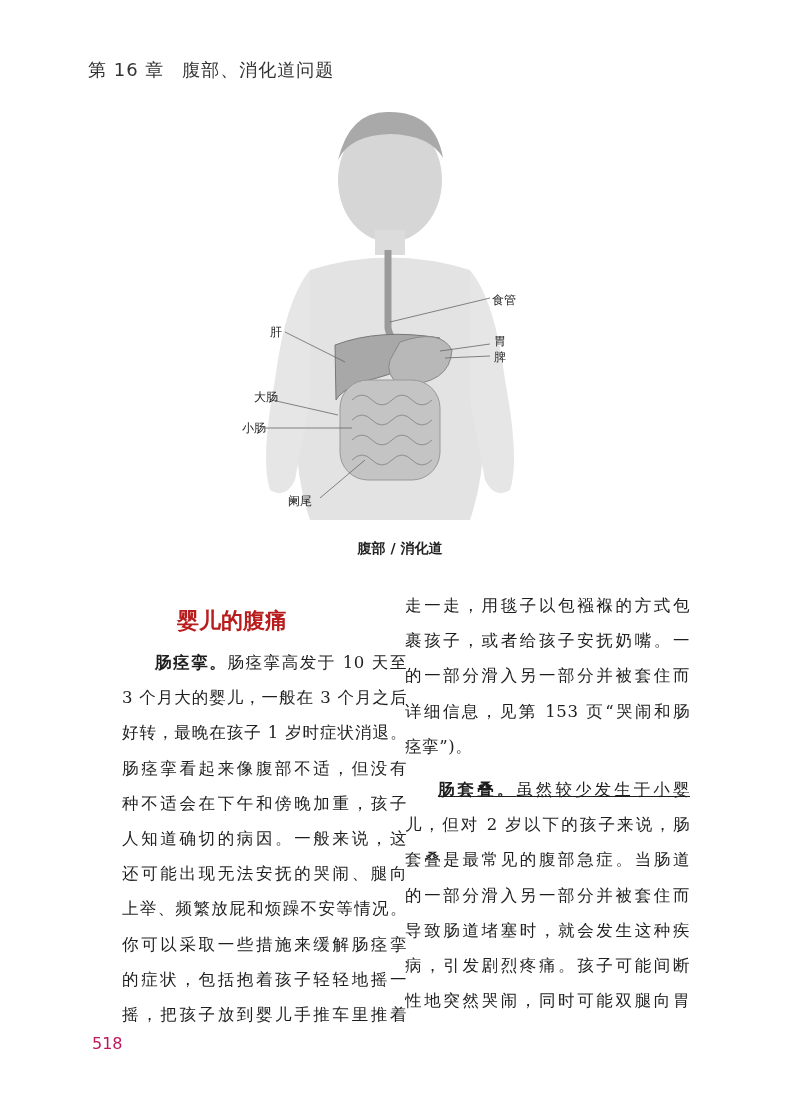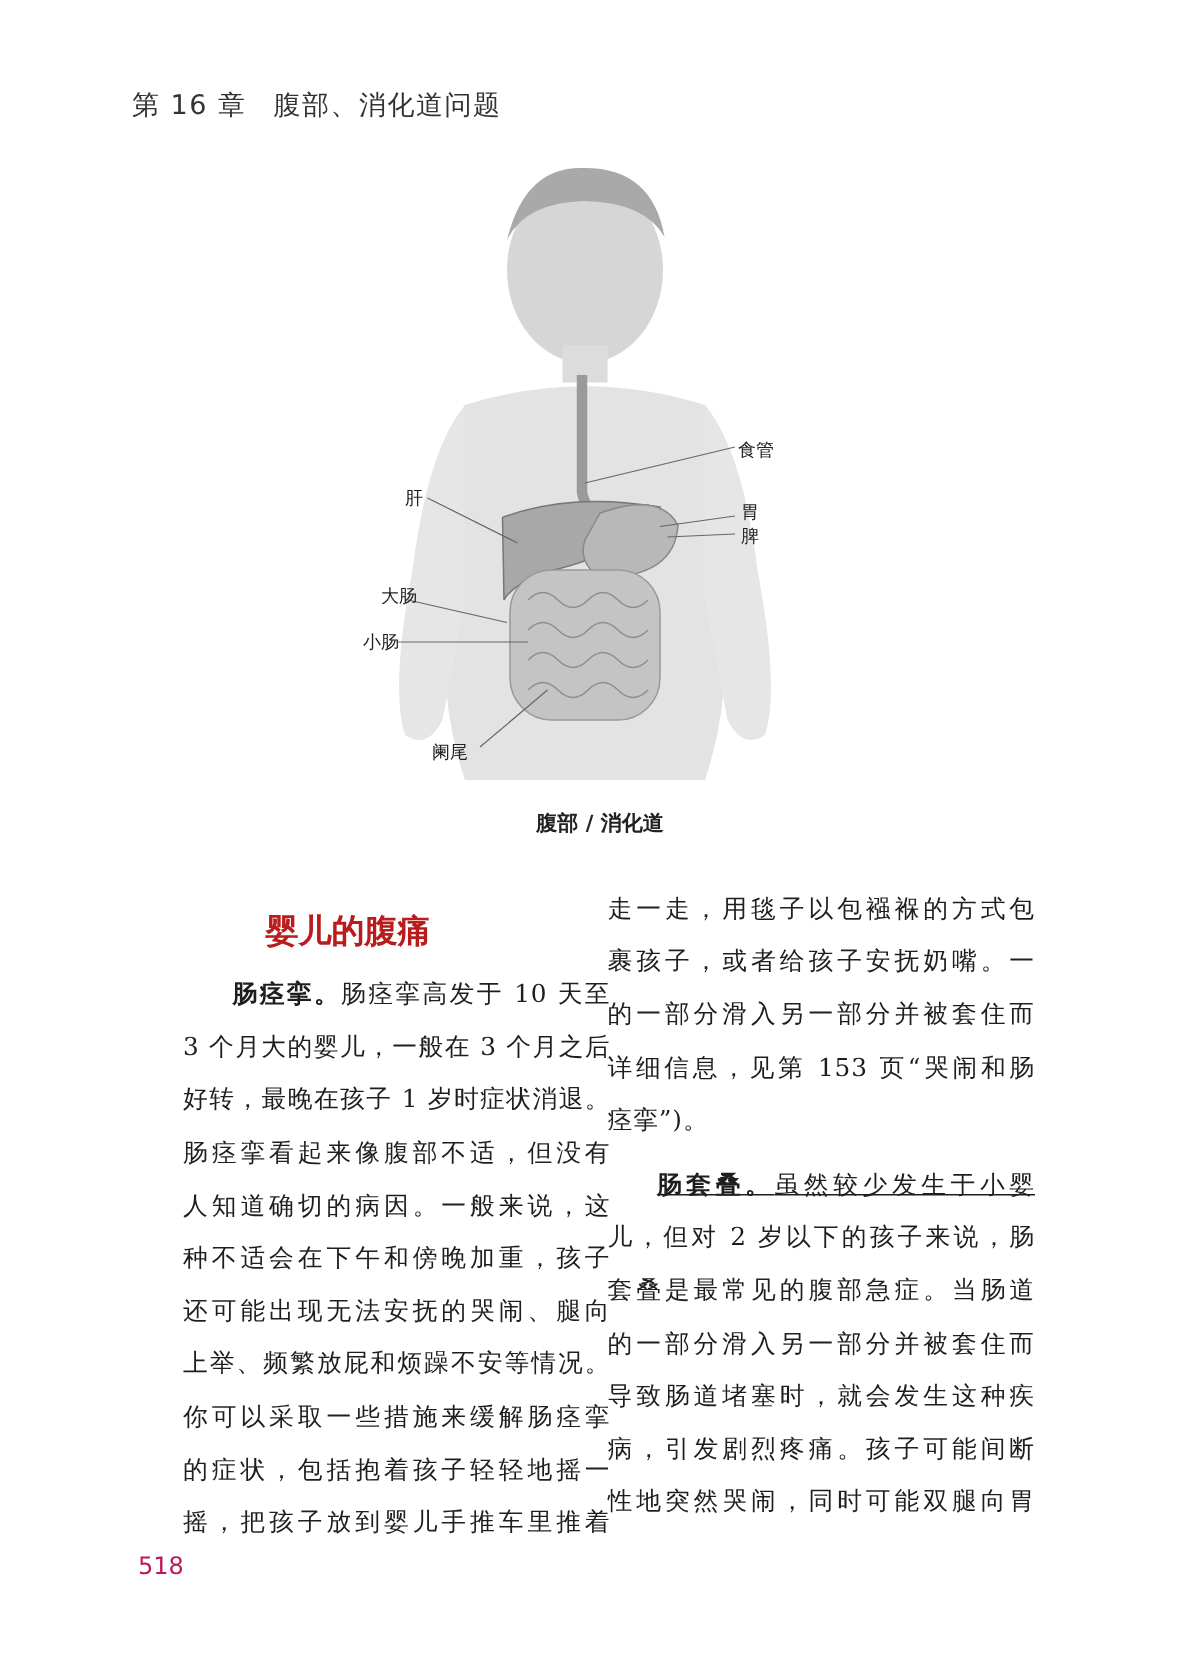--- a/index.html
+++ b/index.html
@@ -73,22 +73,22 @@
 
 <div class="caption">腹部 / 消化道</div>
 
 <div class="section-title">婴儿的腹痛</div>
 
 <div class="col col-left">
   <span class="line indent"><span class="bold">肠痉挛。</span><span>肠痉挛高发于 10 天至</span></span>
   <span class="line">3 个月大的婴儿，一般在 3 个月之后</span>
   <span class="line">好转，最晚在孩子 1 岁时症状消退。</span>
   <span class="line">肠痉挛看起来像腹部不适，但没有</span>
+  <span class="line">种不适会在下午和傍晚加重，孩子</span>
   <span class="line">人知道确切的病因。一般来说，这</span>
-  <span class="line">种不适会在下午和傍晚加重，孩子</span>
   <span class="line">还可能出现无法安抚的哭闹、腿向</span>
   <span class="line">上举、频繁放屁和烦躁不安等情况。</span>
   <span class="line">你可以采取一些措施来缓解肠痉挛</span>
   <span class="line">的症状，包括抱着孩子轻轻地摇一</span>
   <span class="line">摇，把孩子放到婴儿手推车里推着</span>
 </div>
 
 <div class="col col-right">
   <span class="line">走一走，用毯子以包襁褓的方式包</span>
   <span class="line">裹孩子，或者给孩子安抚奶嘴。一</span>

